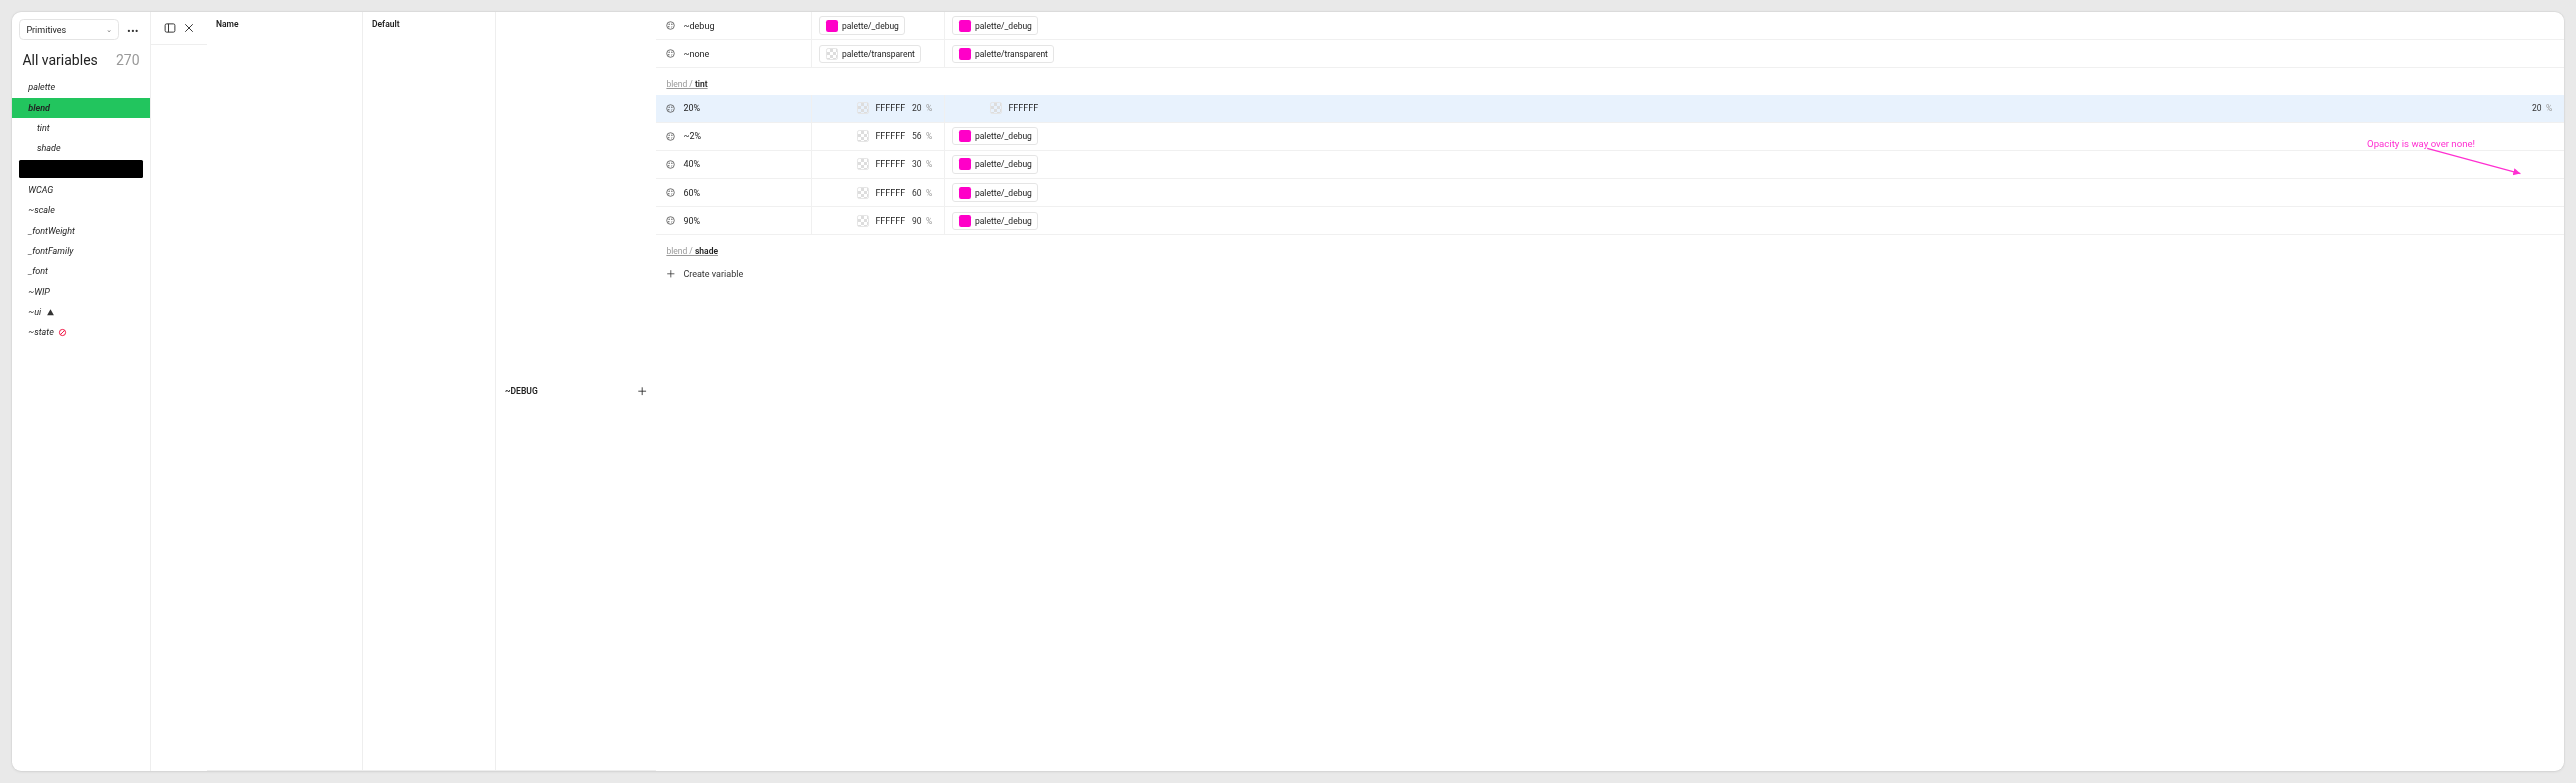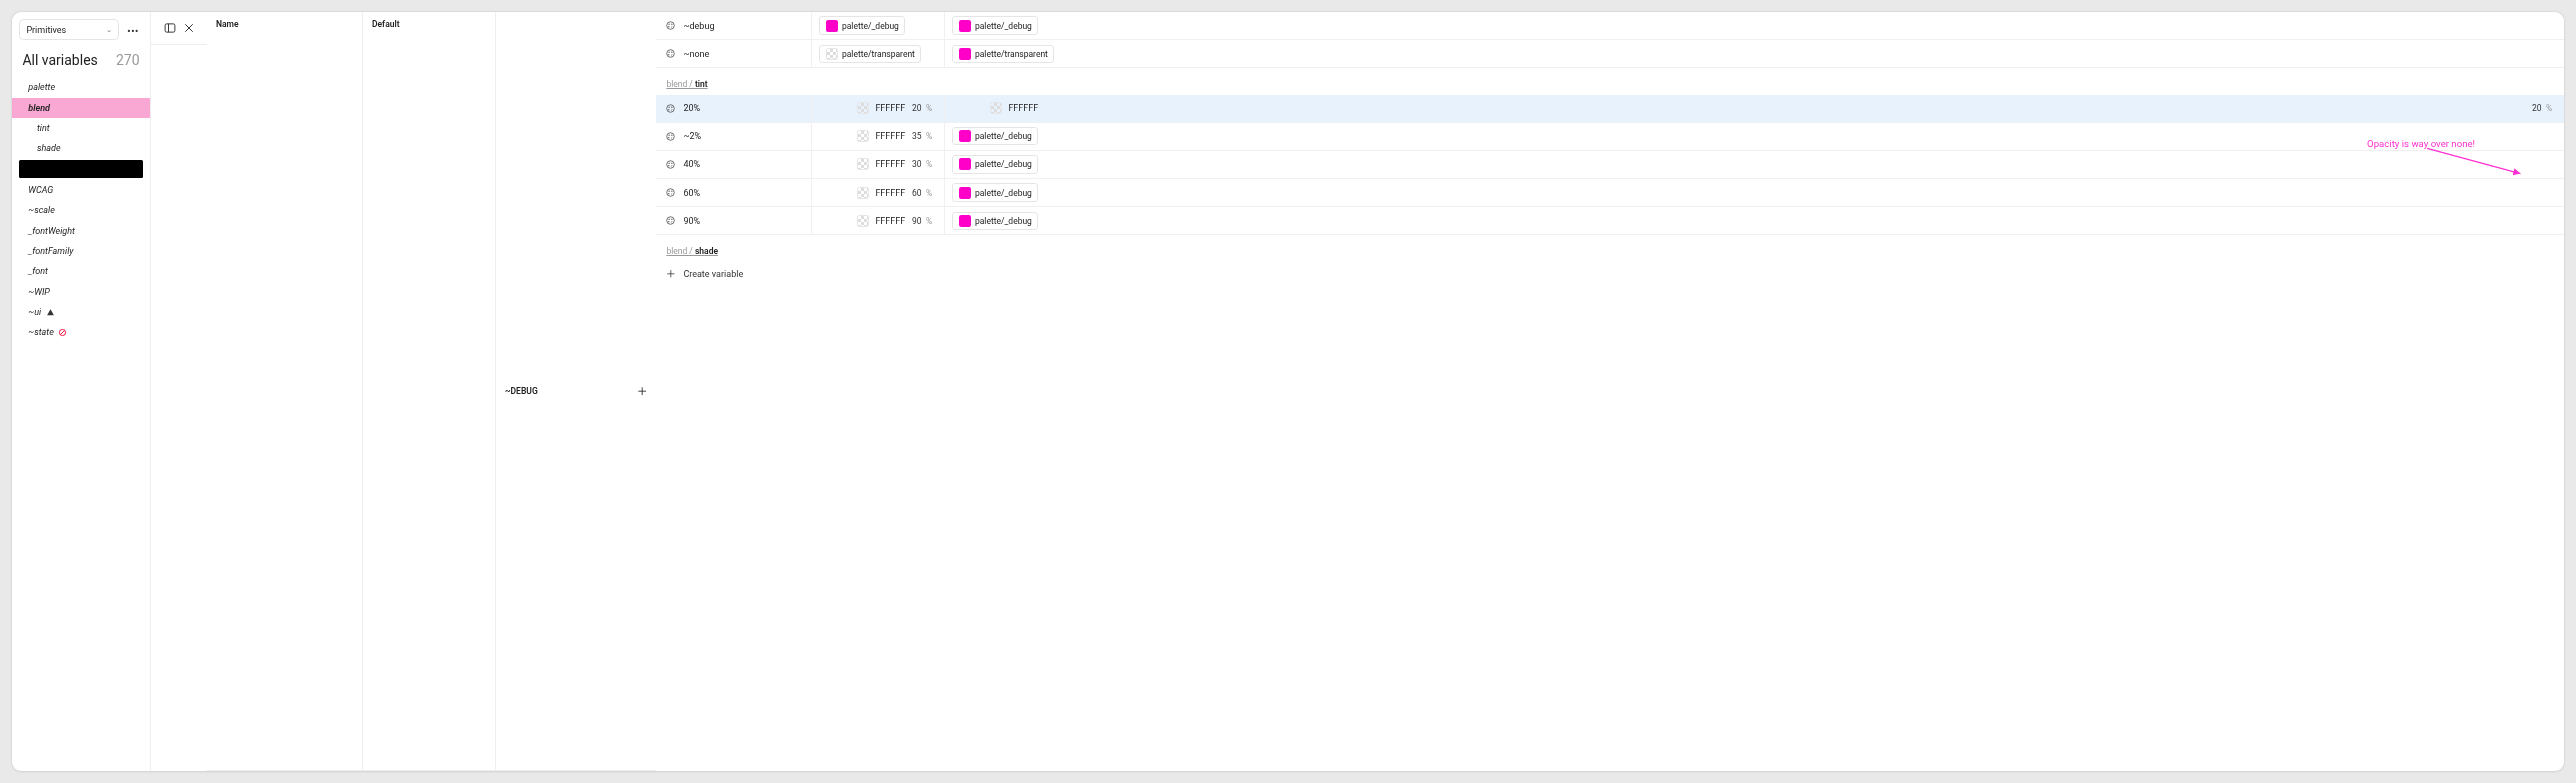--- a/index.html
+++ b/index.html
@@ -67,21 +67,21 @@
   .group-list { padding: 3px 0 7.4px 0; overflow-y: auto; font-style: italic; }
   .group-item {
     display: flex;
     align-items: center;
     gap: 4.4px;
     padding: 5.2px 10.4px 5.2px 16.3px;
     font-size: 9px;
     cursor: default;
   }
   .group-item.child { padding-left: 25px; }
-  .group-item.selected { background: #f9a8d4; font-weight: 600; }
+  .group-item.selected { background: #22c55e; font-weight: 600; }
   .group-item.black { background: #000; color: #000; height: 18px; margin: 1.5px 7.4px; border-radius: 1.5px; padding:0; }
   .warn-icon, .stop-icon { display:inline-flex; }
   .warn-icon svg, .stop-icon svg { width:9px; height:9px; }
 
   
   .main { flex: 1; display: flex; flex-direction: row; position: relative; min-width: 0; }
   .topbar {
     display: flex;
     align-items: center;
     justify-content: space-between;
@@ -399,21 +399,21 @@
       <span>~2%</span>
     </div>
     <div class="cell-mode" style="justify-content:space-between;">
       <div class="debug-left">
               <div class="hex-val">
       <span class="swatch checker"></span>
       <span>FFFFFF</span>
     </div>
             </div>
       <div class="opacity-group">
-    <span>35</span>
+    <span>56</span>
     <span class="pct">%</span>
   </div>
     </div>
     <div class="cell-mode debug">
       <div class="debug-left">
               <div class="pill">
       <span class="swatch magenta"></span>
       <span>palette/_debug</span>
     </div>
             </div>

